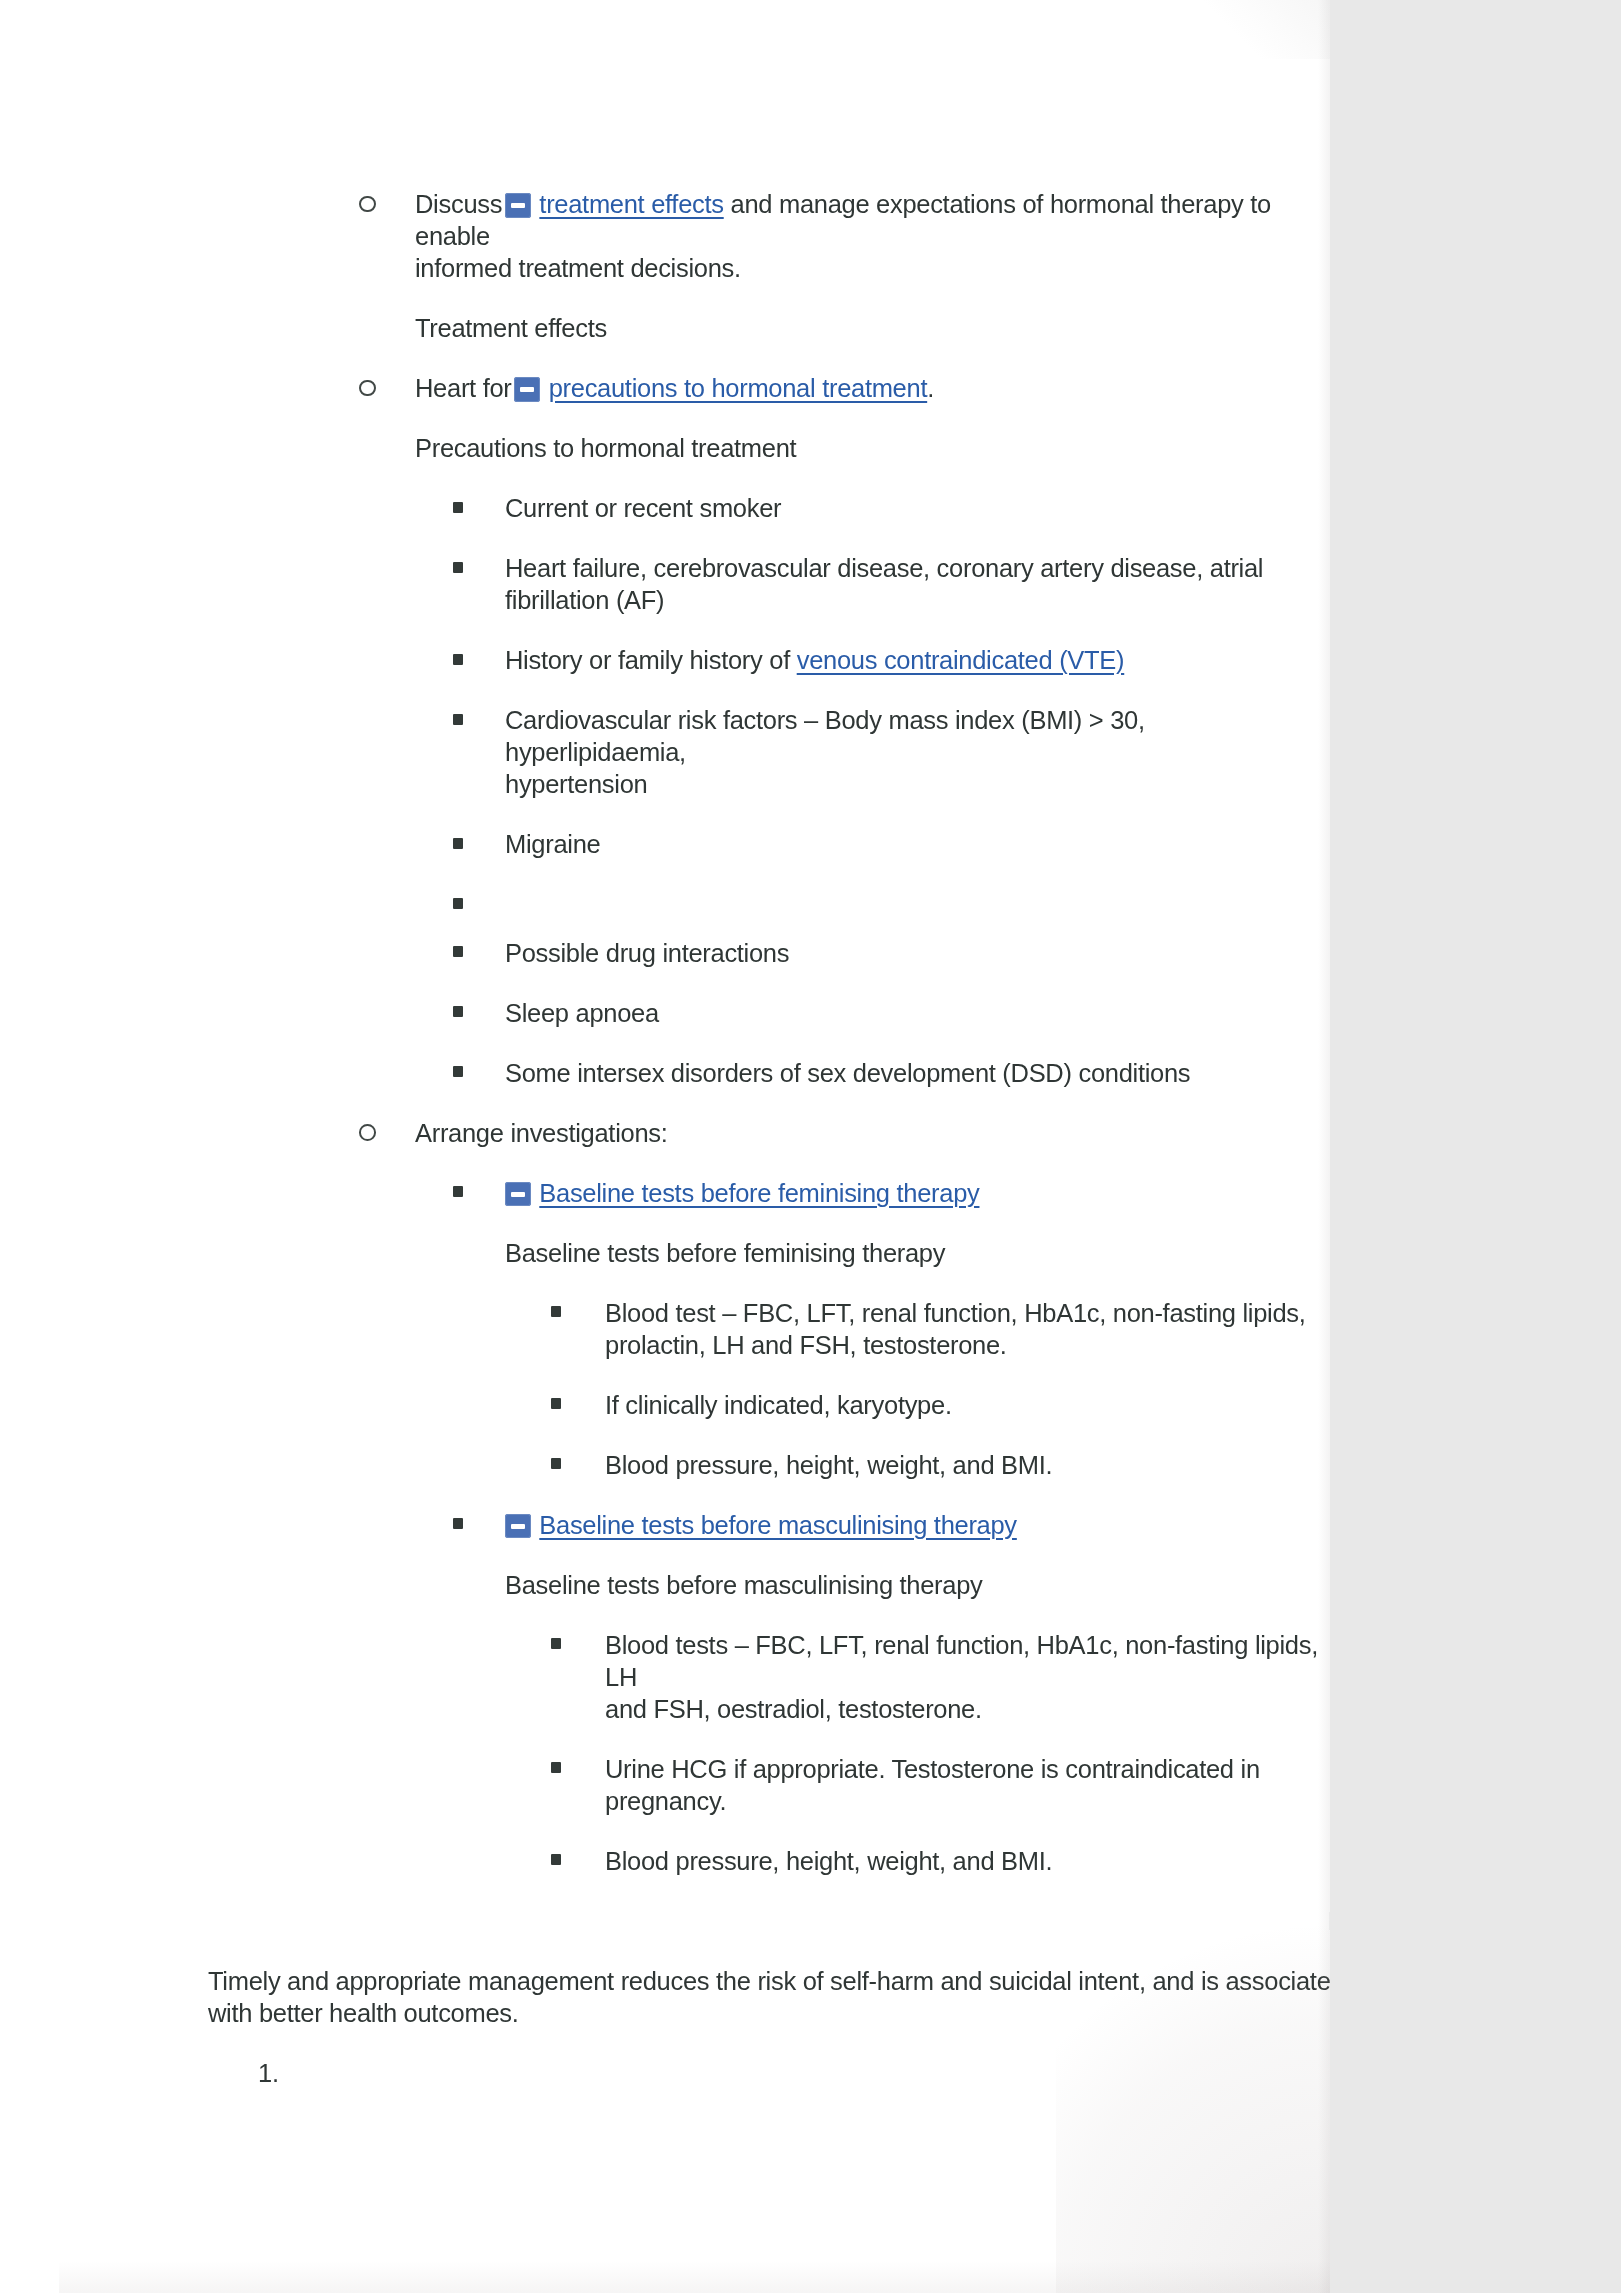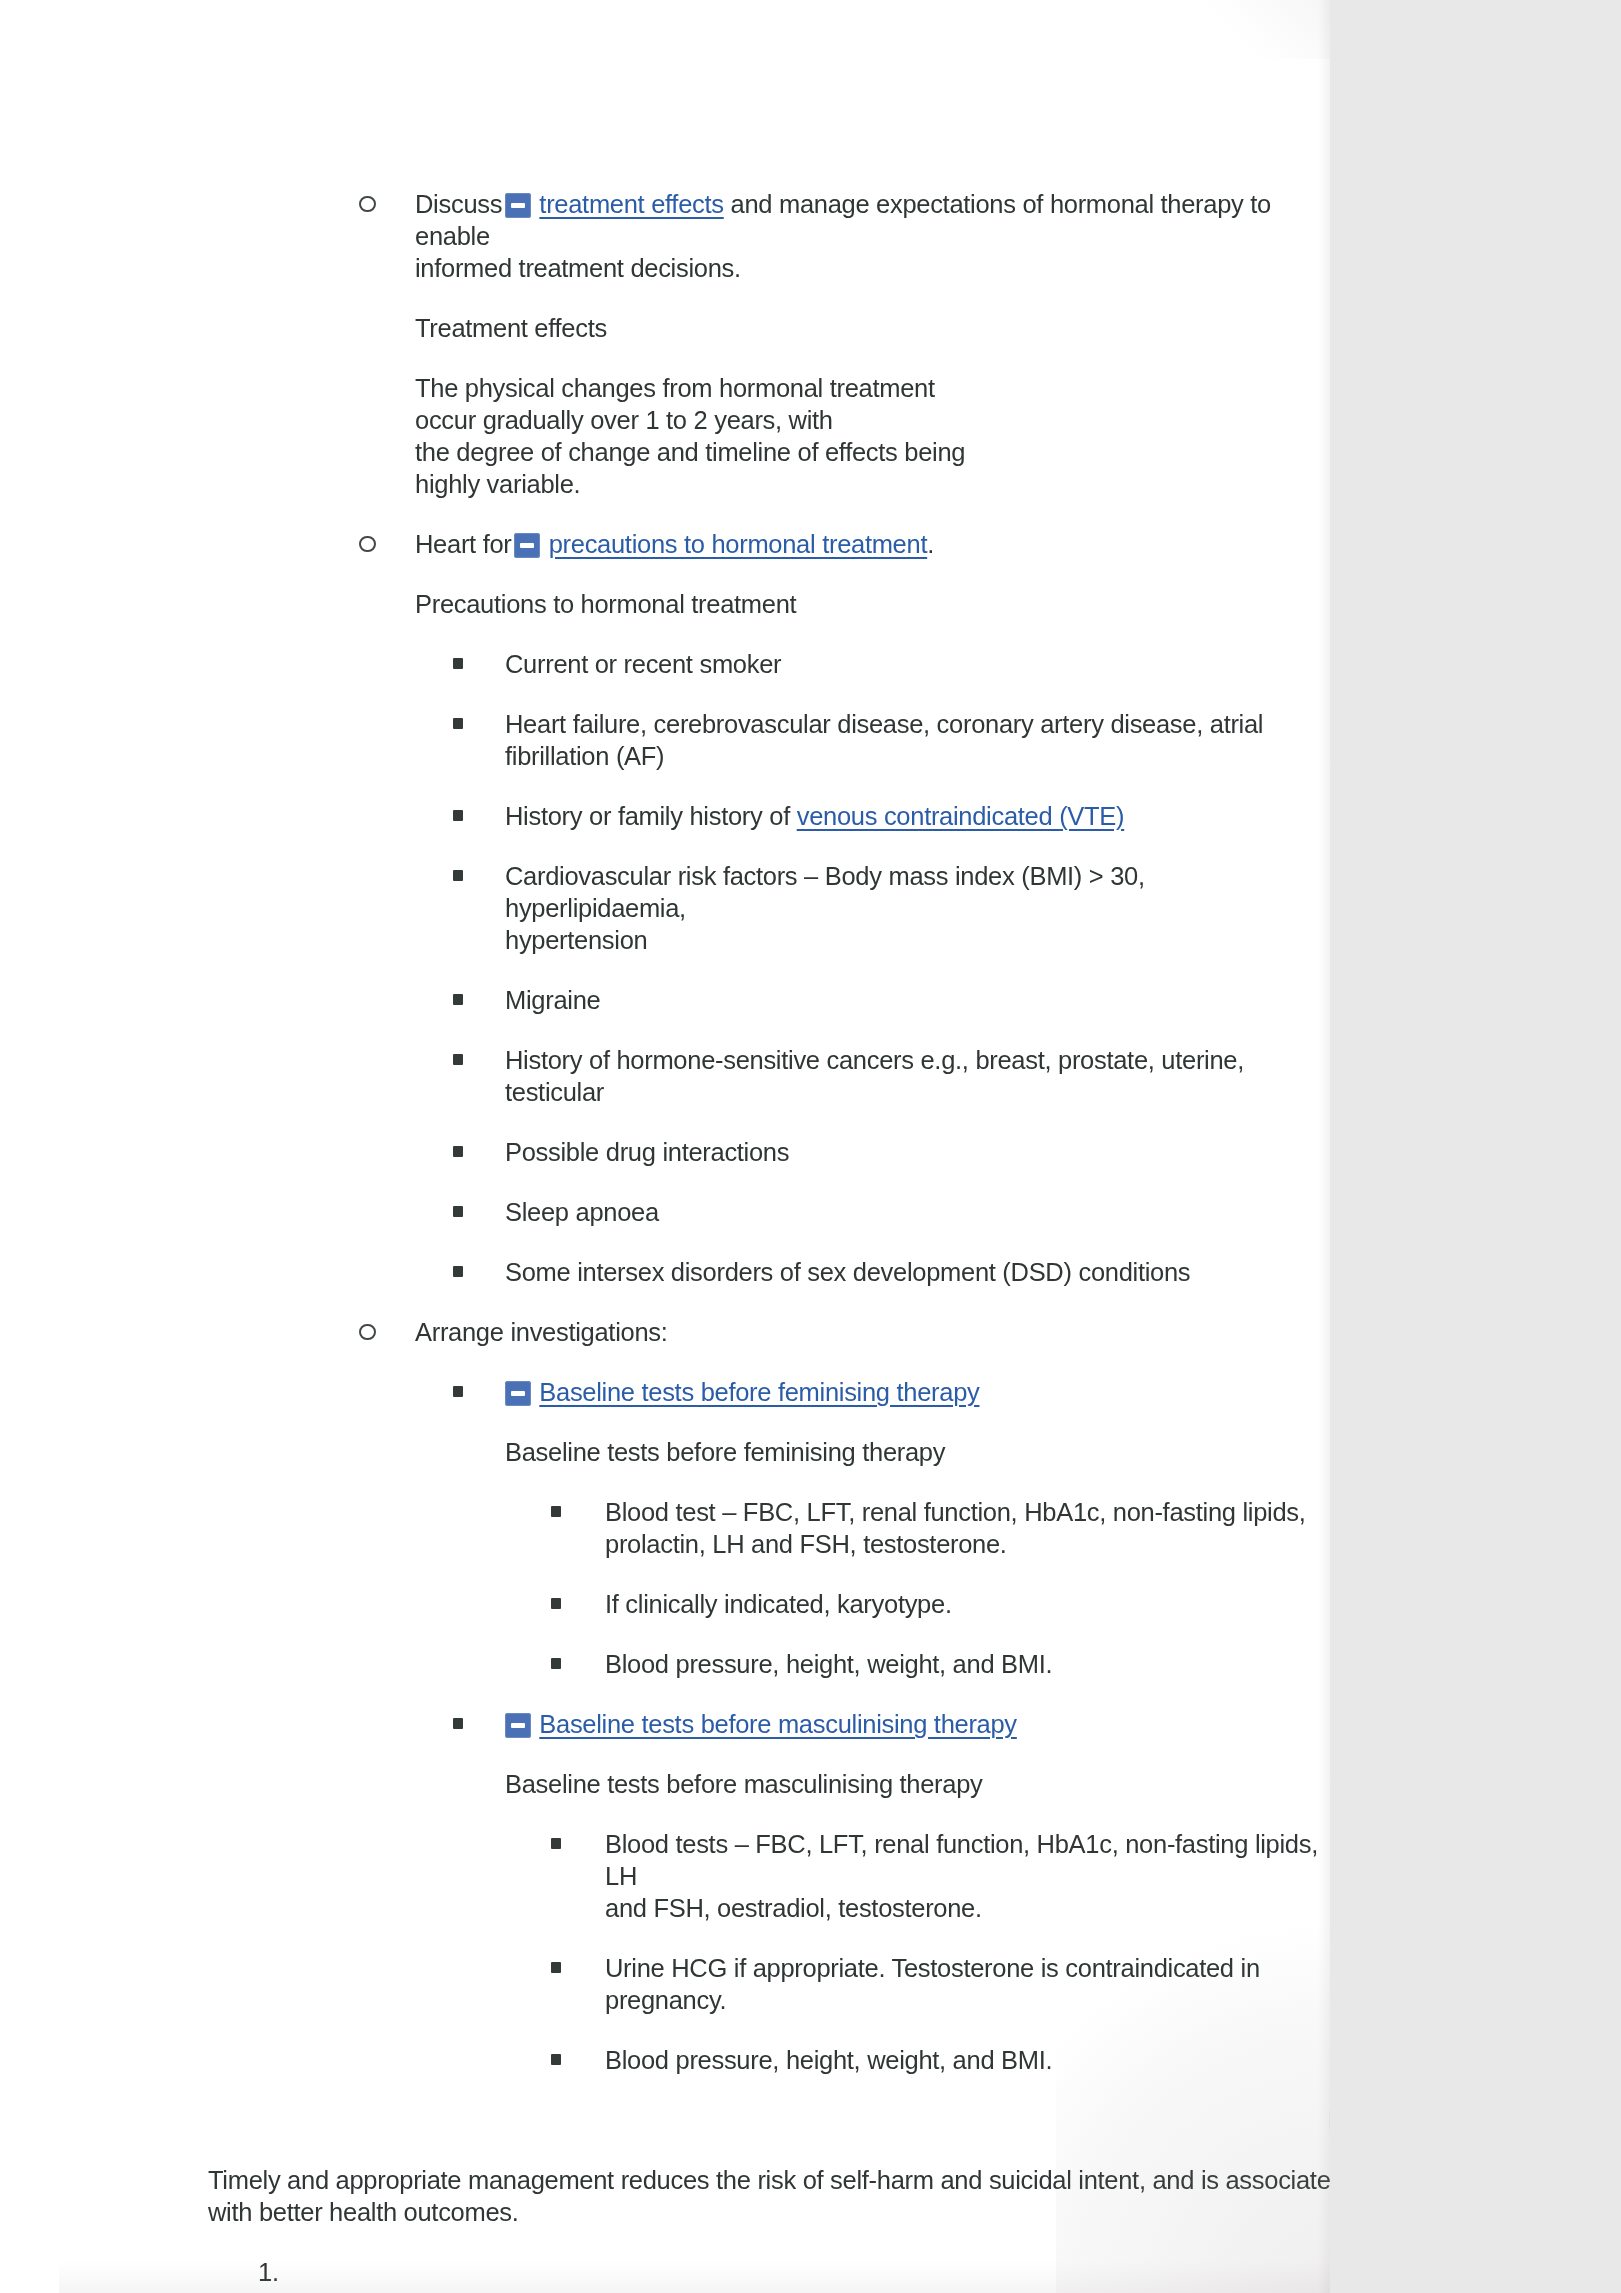--- a/index.html
+++ b/index.html
@@ -98,22 +98,20 @@
     <div class="li l1">
       <span class="b">
           <i class="circle"></i>
         </span>
       <div class="t w1"><span>Discuss</span><span class="icon"><span class="bar"></span></span><a class="link">treatment effects</a><span class="pre"> and manage expectations of hormonal therapy to enable
 informed treatment decisions.</span></div>
     </div>
 
     <div class="p1">Treatment effects</div>
 
-    <div class="p1 pre">The physical changes from hormonal treatment occur gradually over 1 to 2 years, with
-the degree of change and timeline of effects being highly variable.</div>
 
     <div class="li l1">
       <span class="b">
           <i class="circle"></i>
         </span>
       <div class="t w1"><span>Heart for</span><span class="icon"><span class="bar"></span></span><a class="link">precautions to hormonal treatment</a><span>.</span></div>
     </div>
 
     <div class="p1">Precautions to hormonal treatment</div>
 
@@ -146,21 +144,20 @@
     <div class="li l2">
       <span class="b">
           <i class="sq"></i>
         </span>
       <div class="t w2 pre">Migraine</div>
     </div>
     <div class="li l2">
       <span class="b">
           <i class="sq"></i>
         </span>
-      <div class="t w2 pre">History of hormone-sensitive cancers e.g., breast, prostate, uterine, testicular</div>
     </div>
     <div class="li l2">
       <span class="b">
           <i class="sq"></i>
         </span>
       <div class="t w2 pre">Possible drug interactions</div>
     </div>
     <div class="li l2">
       <span class="b">
           <i class="sq"></i>

